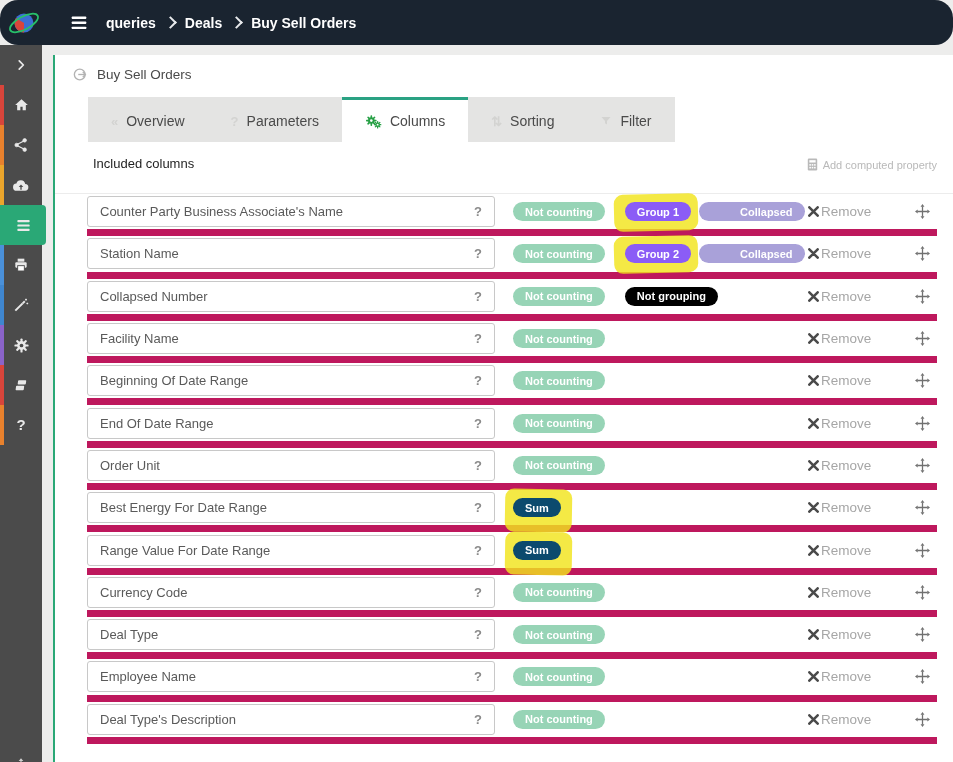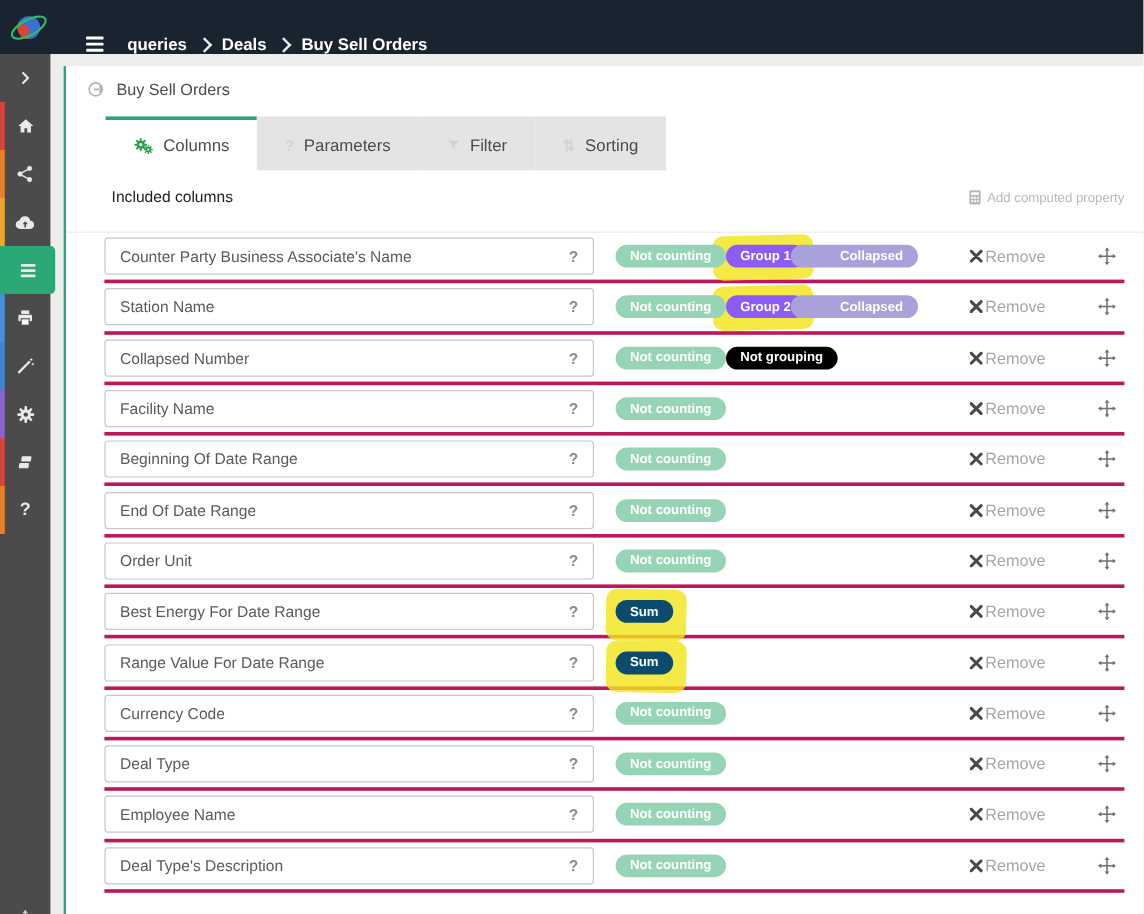--- a/index.html
+++ b/index.html
@@ -4,21 +4,21 @@
 <style>
   html,body{margin:0;padding:0;}
   body{
     width:953px;height:762px;overflow:hidden;position:relative;
     font-family:"Liberation Sans", sans-serif;
     background:#ededec;
   }
   
   .topbar{
     position:absolute;top:0;left:0;width:953px;height:45px;
-    background:#1a2430;display:flex;align-items:flex-end;z-index:10;
+    background:#1a2430;display:flex;align-items:center;z-index:10;border-radius:18px;
   }
   .logo{width:48px;height:45px;display:flex;align-items:center;justify-content:center;}
   .menu-btn{margin-left:22px;color:#fff;display:flex;cursor:pointer;}
   .crumbs{margin-left:18px;display:flex;align-items:center;gap:10px;color:#fff;font-size:14px;font-weight:bold;}
   .crumb{cursor:pointer;}
   .crumb-sep{width:7px;height:7px;border-right:2.5px solid #e8eaec;border-top:2.5px solid #e8eaec;transform:rotate(45deg);display:inline-block;}
   .crumb-desc{color:#8d98a5;font-weight:normal;font-size:11.5px;margin-left:2px;}
   
   .sidebar{
     position:absolute;top:45px;left:0;width:42px;height:717px;background:#4b4b4b;z-index:5;
@@ -41,25 +41,25 @@
   .tab{display:flex;align-items:center;gap:8px;padding:0 23px;background:#e4e4e3;color:#4a4a4a;font-size:14px;cursor:pointer;border-top:3px solid transparent;box-sizing:border-box;}
   .tab .ic{color:#d3d3d1;font-size:13px;display:flex;}
   .tab.active{background:#fff;border-top:3px solid #2aa283;}
   .tab.active .ic{color:#27a045;}
   
   .section-title{position:absolute;left:38px;top:101px;font-size:13px;font-weight:normal;color:#1e1e1e;}
   .add-computed{position:absolute;right:16px;top:103px;display:flex;align-items:center;gap:5px;color:#b9b9b9;font-size:11px;cursor:pointer;}
   .add-computed .ic{display:flex;color:#b9b9b9;}
   
   .rows{position:absolute;left:0;right:0;top:138px;border-top:1px solid #ececec;}
-  .row{position:relative;height:42.3px;box-sizing:border-box;border-bottom:3px solid #be185d;margin:0 16px 0 32px;display:flex;align-items:center;}
+  .row{position:relative;height:42.3px;box-sizing:border-box;border-bottom:7px solid #be185d;margin:0 16px 0 32px;display:flex;align-items:center;}
   .colbox{width:408px;height:31px;box-sizing:border-box;border:1px solid #c8c8c8;border-radius:3px;background:#fff;display:flex;align-items:center;justify-content:space-between;padding:0 12px;cursor:text;}
   .colname{font-size:13px;color:#5a5a5a;white-space:nowrap;overflow:hidden;}
   .help{color:#8a8a8a;font-weight:bold;font-size:13px;cursor:pointer;}
-  .badges{position:absolute;left:426px;display:flex;align-items:flex-end;}
+  .badges{position:absolute;left:426px;display:flex;align-items:flex-end;gap:20px;}
   .badge{position:relative;z-index:1;padding:3.5px 12px;border-radius:11px;color:#fff;font-size:11px;font-weight:bold;white-space:nowrap;cursor:pointer;}
   .b-mint{background:#97d4b6;}
   .b-group{background:#8b5cf6;}
   .b-purple{background:#a9a1d9;}
   .b-blue{background:#000000;}
   .b-sum{background:#0c4a6e;}
   .badges .badge:nth-child(3),.badges .hl:nth-child(3){margin-left:-12px;padding-left:41px;}
   .hl{position:relative;display:inline-flex;}
   .hl::before{content:"";position:absolute;left:-11px;right:-7px;top:-8px;bottom:-10px;background:#f2e41c;opacity:.82;border-radius:9px;transform:rotate(-1.5deg);}
   .hl.sum::before{left:-8px;right:-11px;top:-9px;bottom:-15px;transform:rotate(1deg);}
@@ -205,20 +205,32 @@
       <svg width="15" height="15" viewBox="0 0 20 20" fill="none" stroke="currentColor" stroke-width="1.8">
           <circle cx="9" cy="10" r="7.2"></circle>
           <path d="M7 10h9"></path>
           <path d="M13 6.5L16.5 10 13 13.5" fill="none"></path>
         </svg>
     </span>
     <span>Buy Sell Orders</span>
   </div>
 
   <div class="tabs" id="tabs">
+      <div class="tab">
+        <span class="ic">
+          <span style="font-weight:bold;">«</span>
+        </span>
+        <span>Overview</span>
+      </div>
+      <div class="tab">
+        <span class="ic">
+          <span style="font-weight:bold;">?</span>
+        </span>
+        <span>Parameters</span>
+      </div>
       <div class="tab active">
         <span class="ic">
           <svg width="17" height="15" viewBox="0 0 26 24" fill="currentColor">
             <g>
               <rect x="8.2" y="2" width="2.6" height="17" rx="1" transform="rotate(0 9.5 10.5)"></rect>
               <rect x="8.2" y="2" width="2.6" height="17" rx="1" transform="rotate(45 9.5 10.5)"></rect>
               <rect x="8.2" y="2" width="2.6" height="17" rx="1" transform="rotate(90 9.5 10.5)"></rect>
               <rect x="8.2" y="2" width="2.6" height="17" rx="1" transform="rotate(135 9.5 10.5)"></rect>
               <circle cx="9.5" cy="10.5" r="5.2"></circle>
               <circle cx="9.5" cy="10.5" r="2.1" fill="#fff"></circle>
@@ -230,37 +242,31 @@
               <rect x="18.6" y="11" width="2" height="12" rx="0.8" transform="rotate(135 19.6 17)"></rect>
               <circle cx="19.6" cy="17" r="3.6"></circle>
               <circle cx="19.6" cy="17" r="1.5" fill="#fff"></circle>
             </g>
           </svg>
         </span>
         <span>Columns</span>
       </div>
       <div class="tab">
         <span class="ic">
-          <span style="font-weight:bold;">?</span>
+          <span style="font-weight:bold;">⇅</span>
         </span>
-        <span>Parameters</span>
+        <span>Sorting</span>
       </div>
       <div class="tab">
         <span class="ic">
           <svg width="12" height="12" viewBox="0 0 24 24" fill="currentColor">
             <path d="M3 4h18l-7 8v7l-4-2.5V12z"></path>
           </svg>
         </span>
         <span>Filter</span>
-      </div>
-      <div class="tab">
-        <span class="ic">
-          <span style="font-weight:bold;">⇅</span>
-        </span>
-        <span>Sorting</span>
       </div>
     </div>
 
   <div class="section-title">Included columns</div>
   <div class="add-computed">
     <span class="ic">
       <svg width="11" height="13" viewBox="0 0 14 16" fill="currentColor">
           <rect x="1" y="0.5" width="12" height="15" rx="1.5"></rect>
           <rect x="3" y="2.5" width="8" height="3" fill="#fff"></rect>
           <rect x="3" y="7.5" width="2" height="2" fill="#fff"></rect>

